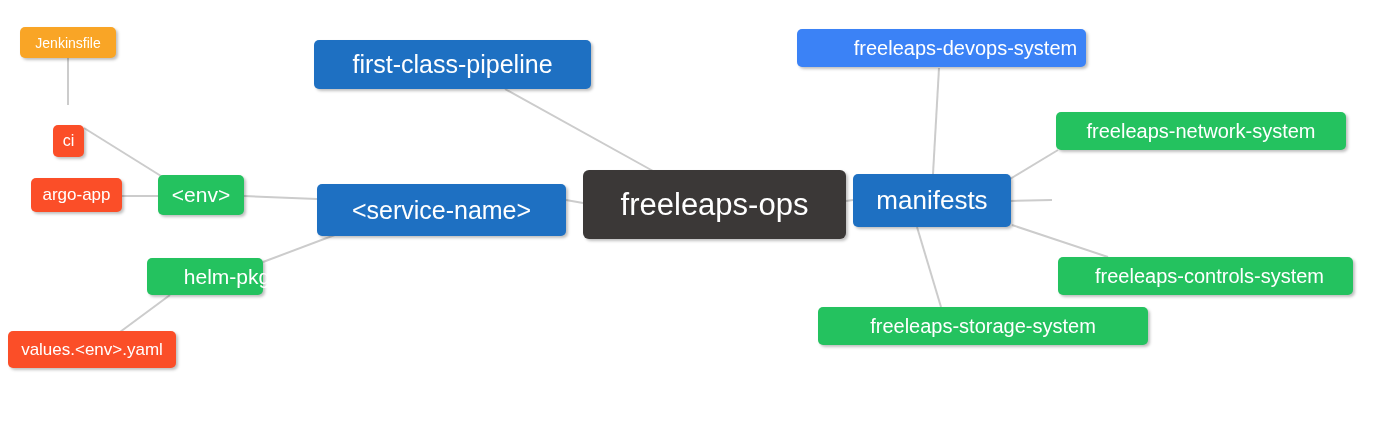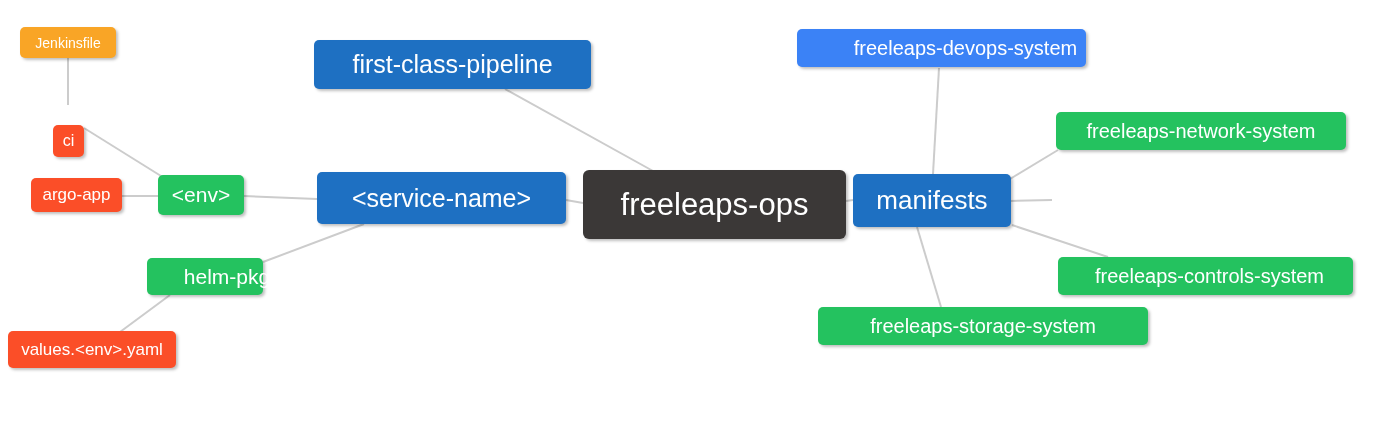--- a/index.html
+++ b/index.html
@@ -45,21 +45,21 @@
     <line x1="846" y1="201" x2="853" y2="200" stroke="#cccccc"></line>
     <line x1="939" y1="68" x2="933" y2="174" stroke="#cccccc"></line>
     <line x1="1010" y1="179" x2="1058" y2="150" stroke="#cccccc"></line>
     <line x1="1010" y1="201" x2="1052" y2="200" stroke="#cccccc"></line>
     <line x1="1012" y1="225" x2="1108" y2="257" stroke="#cccccc"></line>
     <line x1="917" y1="227" x2="941" y2="307" stroke="#cccccc"></line>
   </svg>
 
   <div class="node n-freeleaps-ops" style="background: rgb(59, 56, 55);">freeleaps-ops</div>
   <div class="node n-first-class-pipeline" style="background: rgb(30, 112, 194);">first-class-pipeline</div>
-  <div class="node n-service-name" style="background: rgb(30, 112, 194);">&lt;service-name&gt;</div>
+  <div class="node n-service-name" style="background: rgb(30, 112, 194); margin-top: 12px;">&lt;service-name&gt;</div>
   <div class="node n-manifests" style="background: rgb(30, 112, 194);">manifests</div>
   <div class="node n-env" style="background: rgb(36, 194, 95);">&lt;env&gt;</div>
   <div class="node n-helm-pkg" style="background: rgb(36, 194, 95); padding-left: 44px;">helm-pkg</div>
   <div class="node n-ci" style="background: rgb(251, 78, 40);">ci</div>
   <div class="node n-argo-app" style="background: rgb(251, 78, 40);">argo-app</div>
   <div class="node n-jenkinsfile" style="background: rgb(249, 165, 38);">Jenkinsfile</div>
   <div class="node n-values-env-yaml" style="background: rgb(251, 78, 40);">values.&lt;env&gt;.yaml</div>
   <div class="node n-devops-system" style="background: #3b82f6; padding-left: 48px;">freeleaps-devops-system</div>
   <div class="node n-network-system" style="background: rgb(36, 194, 95);">freeleaps-network-system</div>
   <div class="node n-controls-system" style="background: rgb(36, 194, 95); padding-left: 8px;">freeleaps-controls-system</div>

